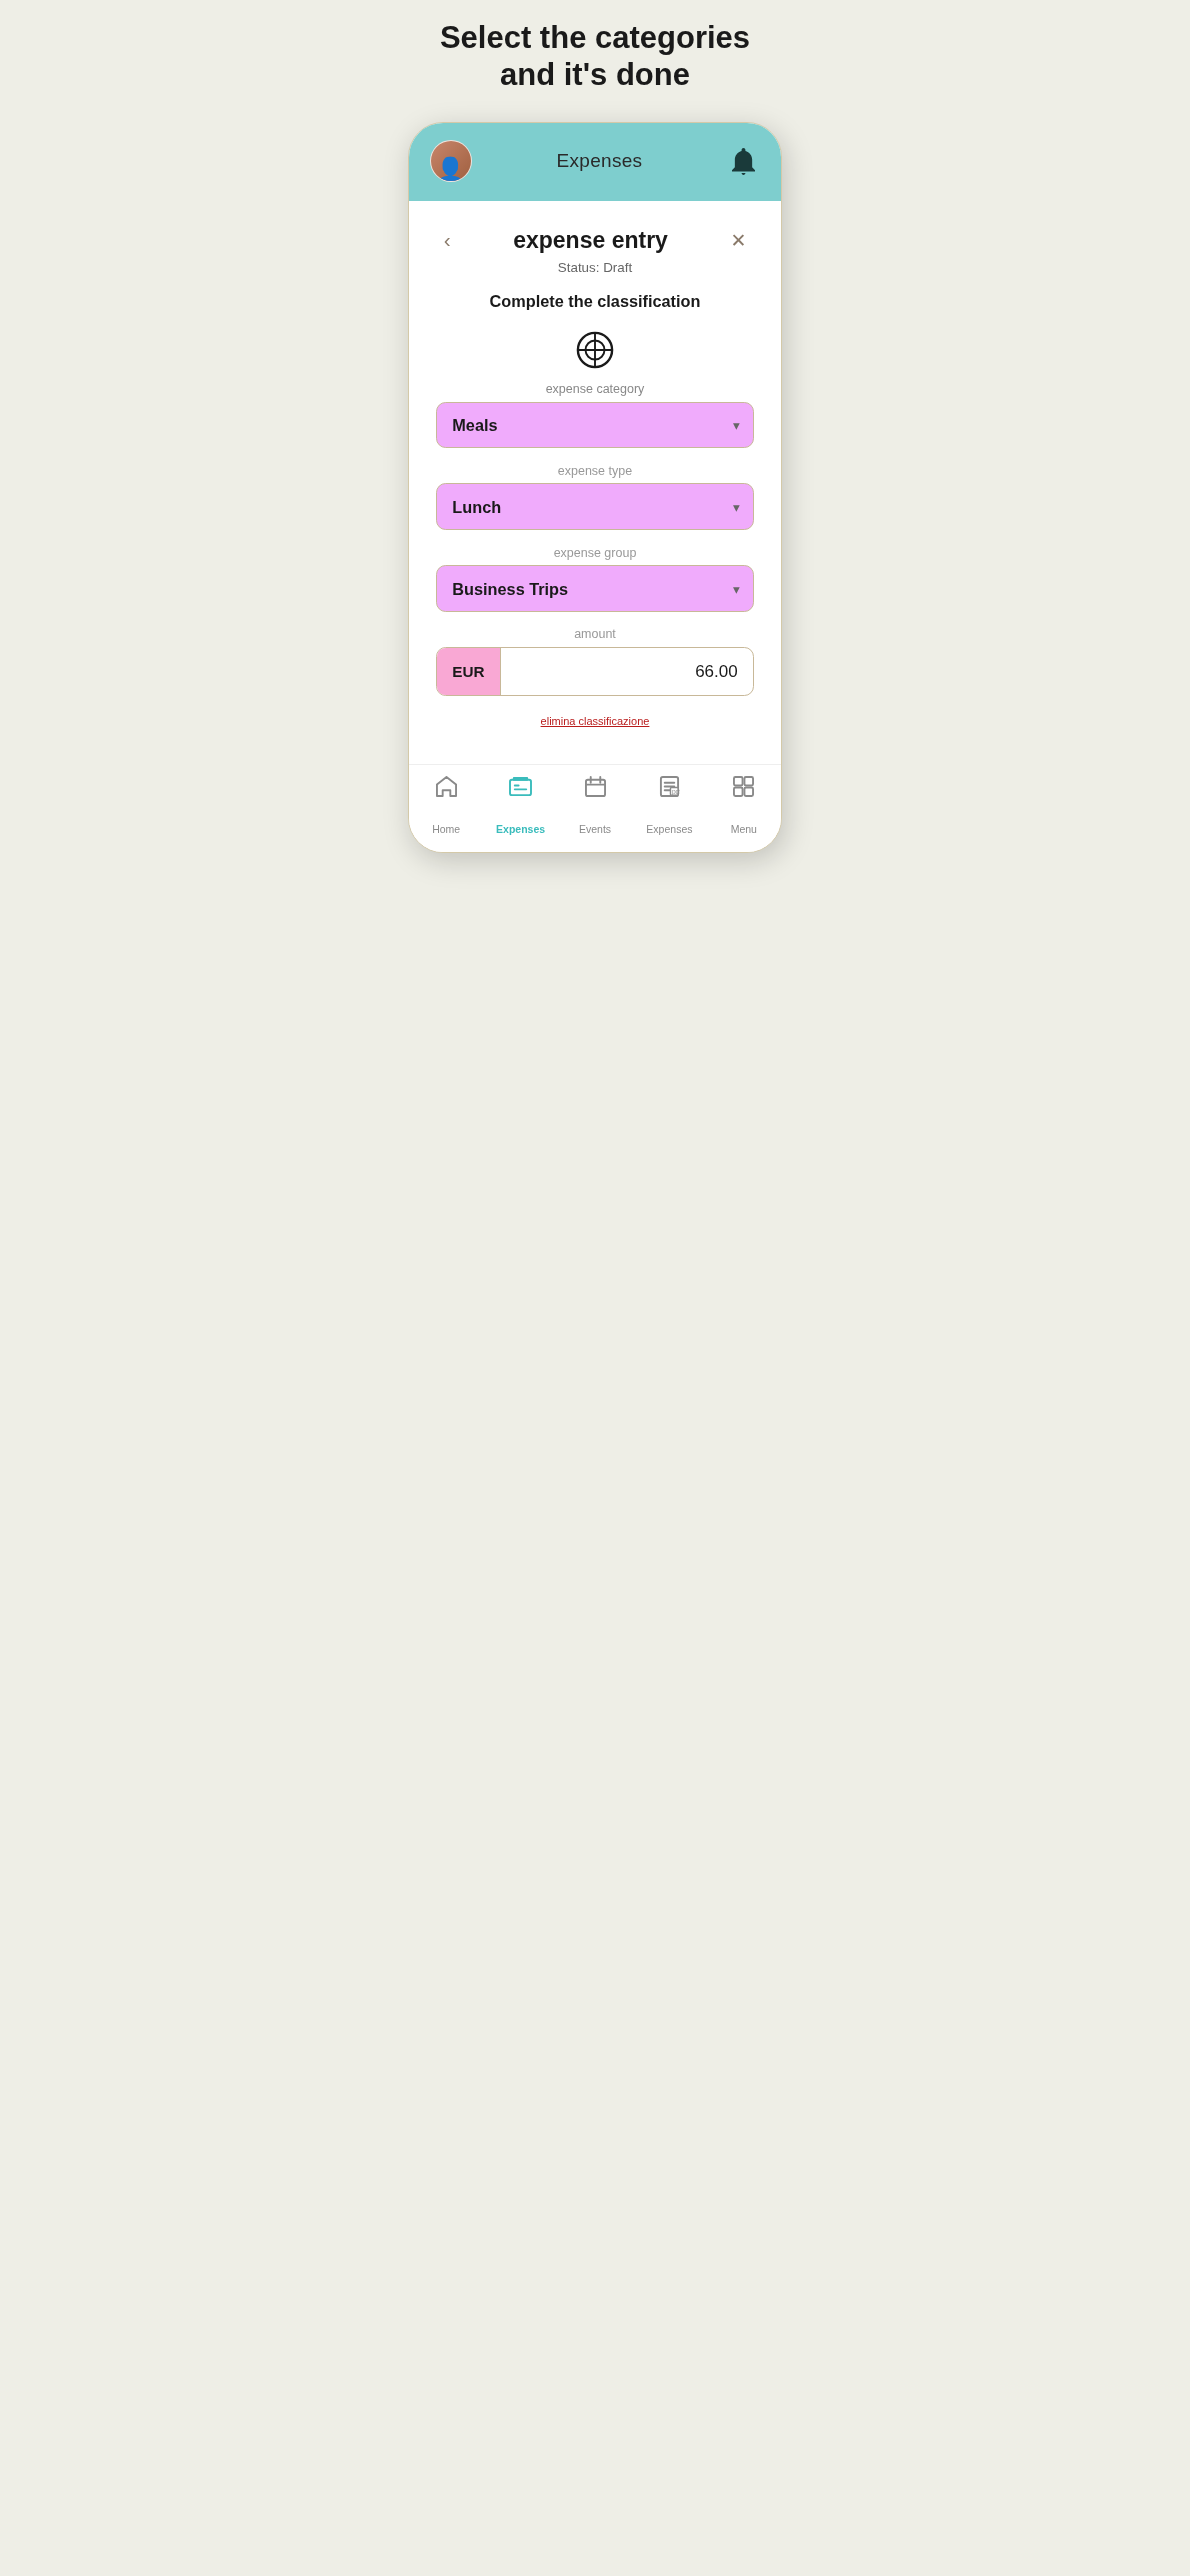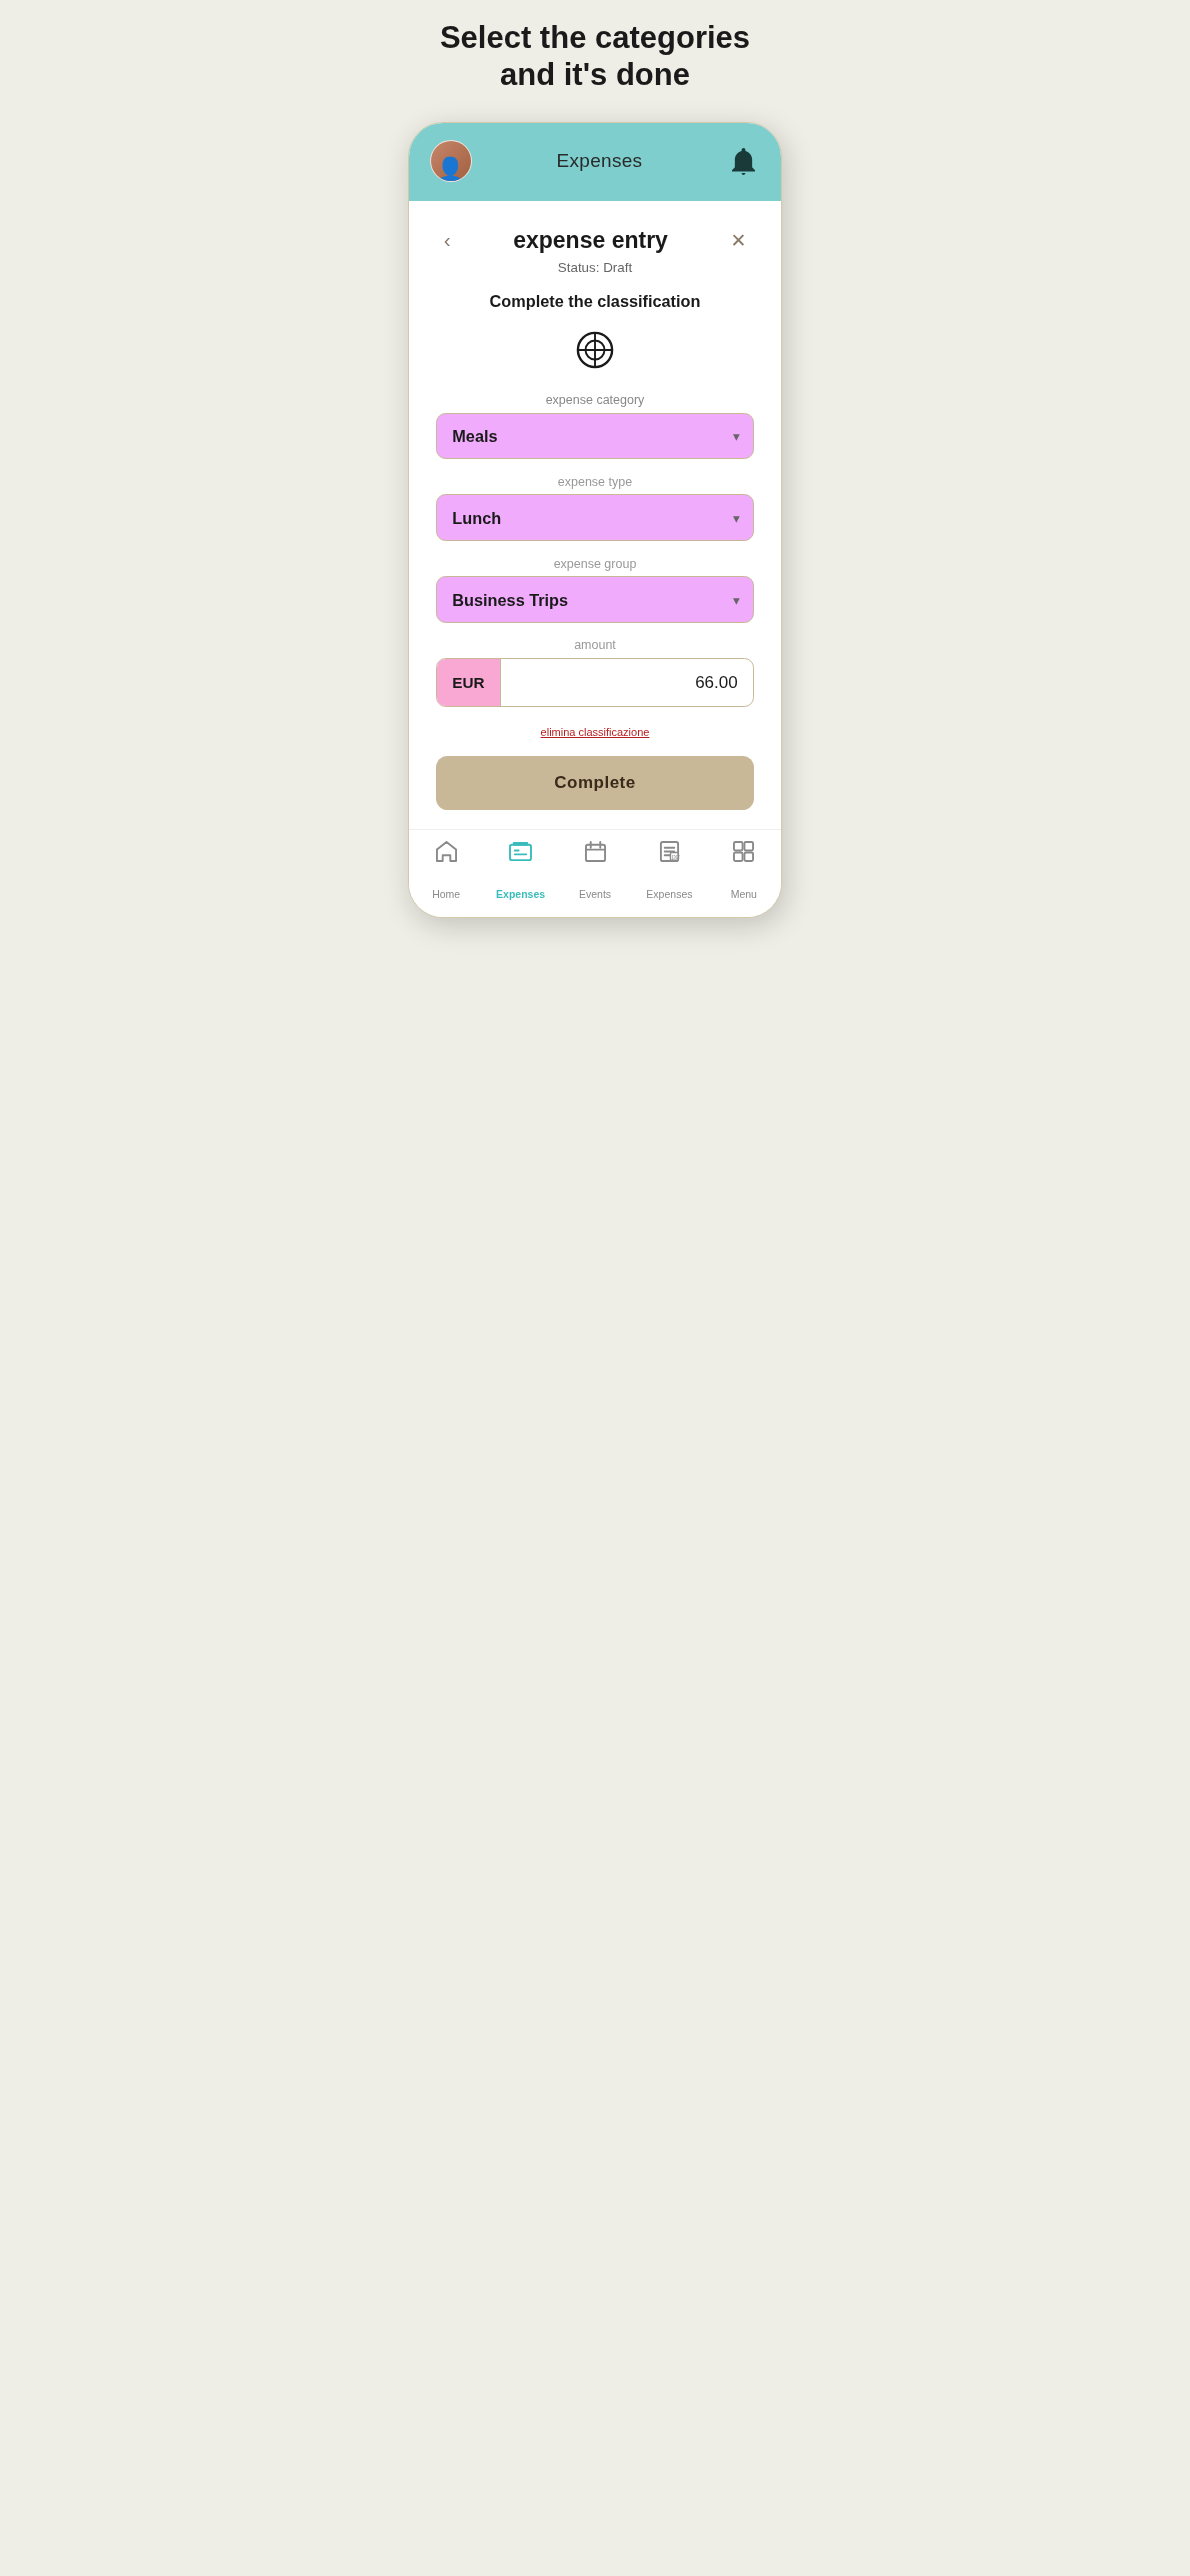--- a/index.html
+++ b/index.html
@@ -143,21 +143,21 @@
     }
 
     .category-icon svg {
       width: 38px;
       height: 38px;
     }
 
     .category-label {
       font-size: 12.5px;
       color: #888;
-      margin-top: 21px;
+      margin-top: 10px;
       text-align: center;
     }
 
     
     .field-group {
       margin-bottom: 15.3px;
     }
 
     .field-label {
       font-size: 12.5px;
@@ -431,21 +431,20 @@
             <input class="amount-input" type="text" value="66.00" style="">
           </div>
         </div>
 
         
         <div class="delete-link">
           <a>elimina classificazione</a>
         </div>
 
         
-        <button class="complete-btn">Complete</button>
 
       </div>
     </div>
 
     <div class="bottom-nav">
 
       <div class="nav-item">
         <span class="nav-icon">
           <svg width="21" height="21" viewBox="0 0 22 22" fill="none" xmlns="http://www.w3.org/2000/svg">
             <path d="M1 9L11 1L21 9V21H15V15H7V21H1V9Z" stroke="#8a8a8a" stroke-width="2" fill="none" stroke-linejoin="round"></path>

